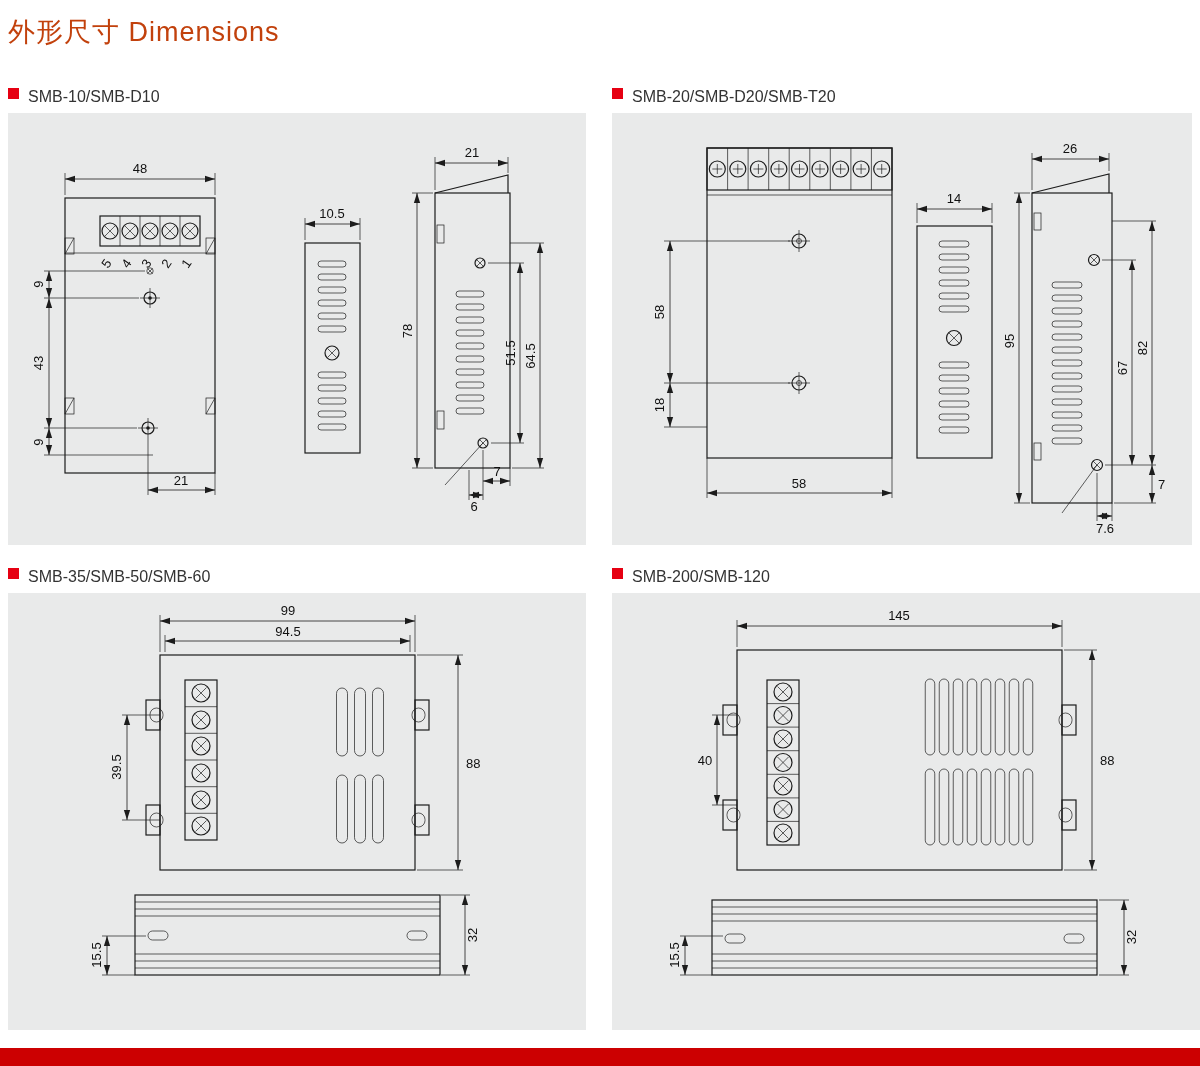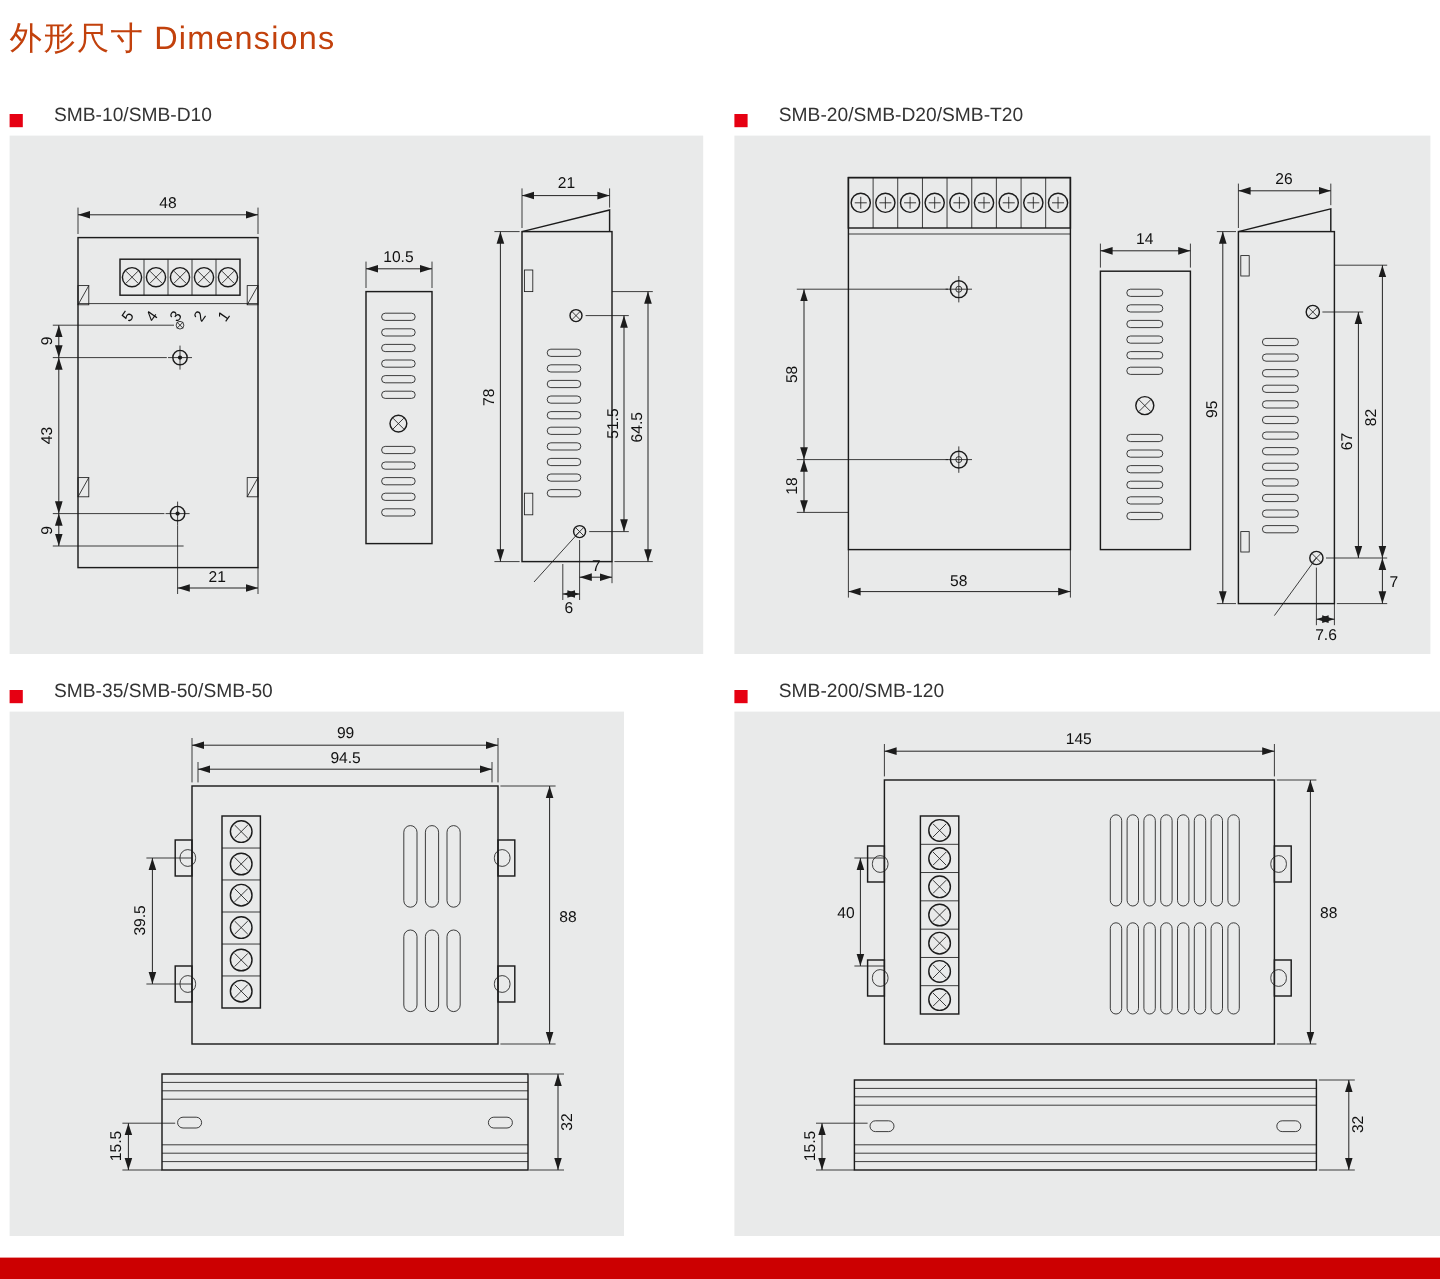--- a/index.html
+++ b/index.html
@@ -1,18 +1,18 @@
 <!DOCTYPE html>
 <html><head>
 <meta charset="utf-8">
 <style>
   html,body{margin:0;padding:0;background:#fff;}
   body{width:1200px;height:1066px;position:relative;font-family:"Liberation Sans",sans-serif;overflow:hidden;}
   .page-title{position:absolute;left:8px;top:14px;font-size:27px;font-weight:500;color:#c2410c;letter-spacing:1px;}
-  .sec-head{position:absolute;display:flex;align-items:flex-end;gap:26px;height:18px;}
+  .sec-head{position:absolute;display:flex;align-items:flex-start;gap:9px;height:18px;}
   .bullet{width:11px;height:11px;background:#e60012;display:inline-block;}
   .sec-label{font-size:16px;color:#333;}
   .panel{position:absolute;background:#e9eaea;}
   .ln{fill:none;stroke:#1c1c1c;stroke-width:1.2;}
   .lt{fill:none;stroke:#1c1c1c;stroke-width:0.7;}
   .dim{fill:none;stroke:#1c1c1c;stroke-width:0.8;}
   text.d{font-family:"Liberation Sans",sans-serif;font-size:13px;fill:#111;}
   .footer-bar{position:absolute;left:0;top:1048px;width:1200px;height:18px;background:#cc0001;}
 </style>
 </head>
@@ -328,24 +328,24 @@
     <line class="lt" x1="485" y1="360" x2="485" y2="408"></line>
         <line class="lt" x1="500" y1="390" x2="500" y2="408"></line>
     <line class="dim" x1="485" y1="403" x2="500" y2="403" marker-start="url(#ar2)" marker-end="url(#ar2)"></line>
     <text class="d" x="493" y="420" text-anchor="middle">7.6</text>
   </g>
 </svg>
 </div>
 
 <div class="sec-head" style="left:8px;top:568px;">
   <span class="bullet"></span>
-  <span class="sec-label">SMB-35/SMB-50/SMB-50</span>
-</div>
-
-<div class="panel" style="left:8px;top:593px;width:512px;height:437px;">
+  <span class="sec-label">SMB-35/SMB-50/SMB-60</span>
+</div>
+
+<div class="panel" style="left:8px;top:593px;width:578px;height:437px;">
 <svg width="578" height="437" viewBox="0 0 578 437">
   <defs>
     <marker id="ar3" markerWidth="11" markerHeight="8" refX="10.2" refY="4" orient="auto-start-reverse" markerUnits="userSpaceOnUse">
       <path d="M0,0.8 L10.2,4 L0,7.2 Z" fill="#1c1c1c"></path>
     </marker>
     <g id="ts3">
           <circle class="ln" cx="0" cy="0" r="9"></circle>
           <line class="lt" x1="-5.5" y1="-5.5" x2="5.5" y2="5.5"></line>
           <line class="lt" x1="-5.5" y1="5.5" x2="5.5" y2="-5.5"></line>
         </g>

